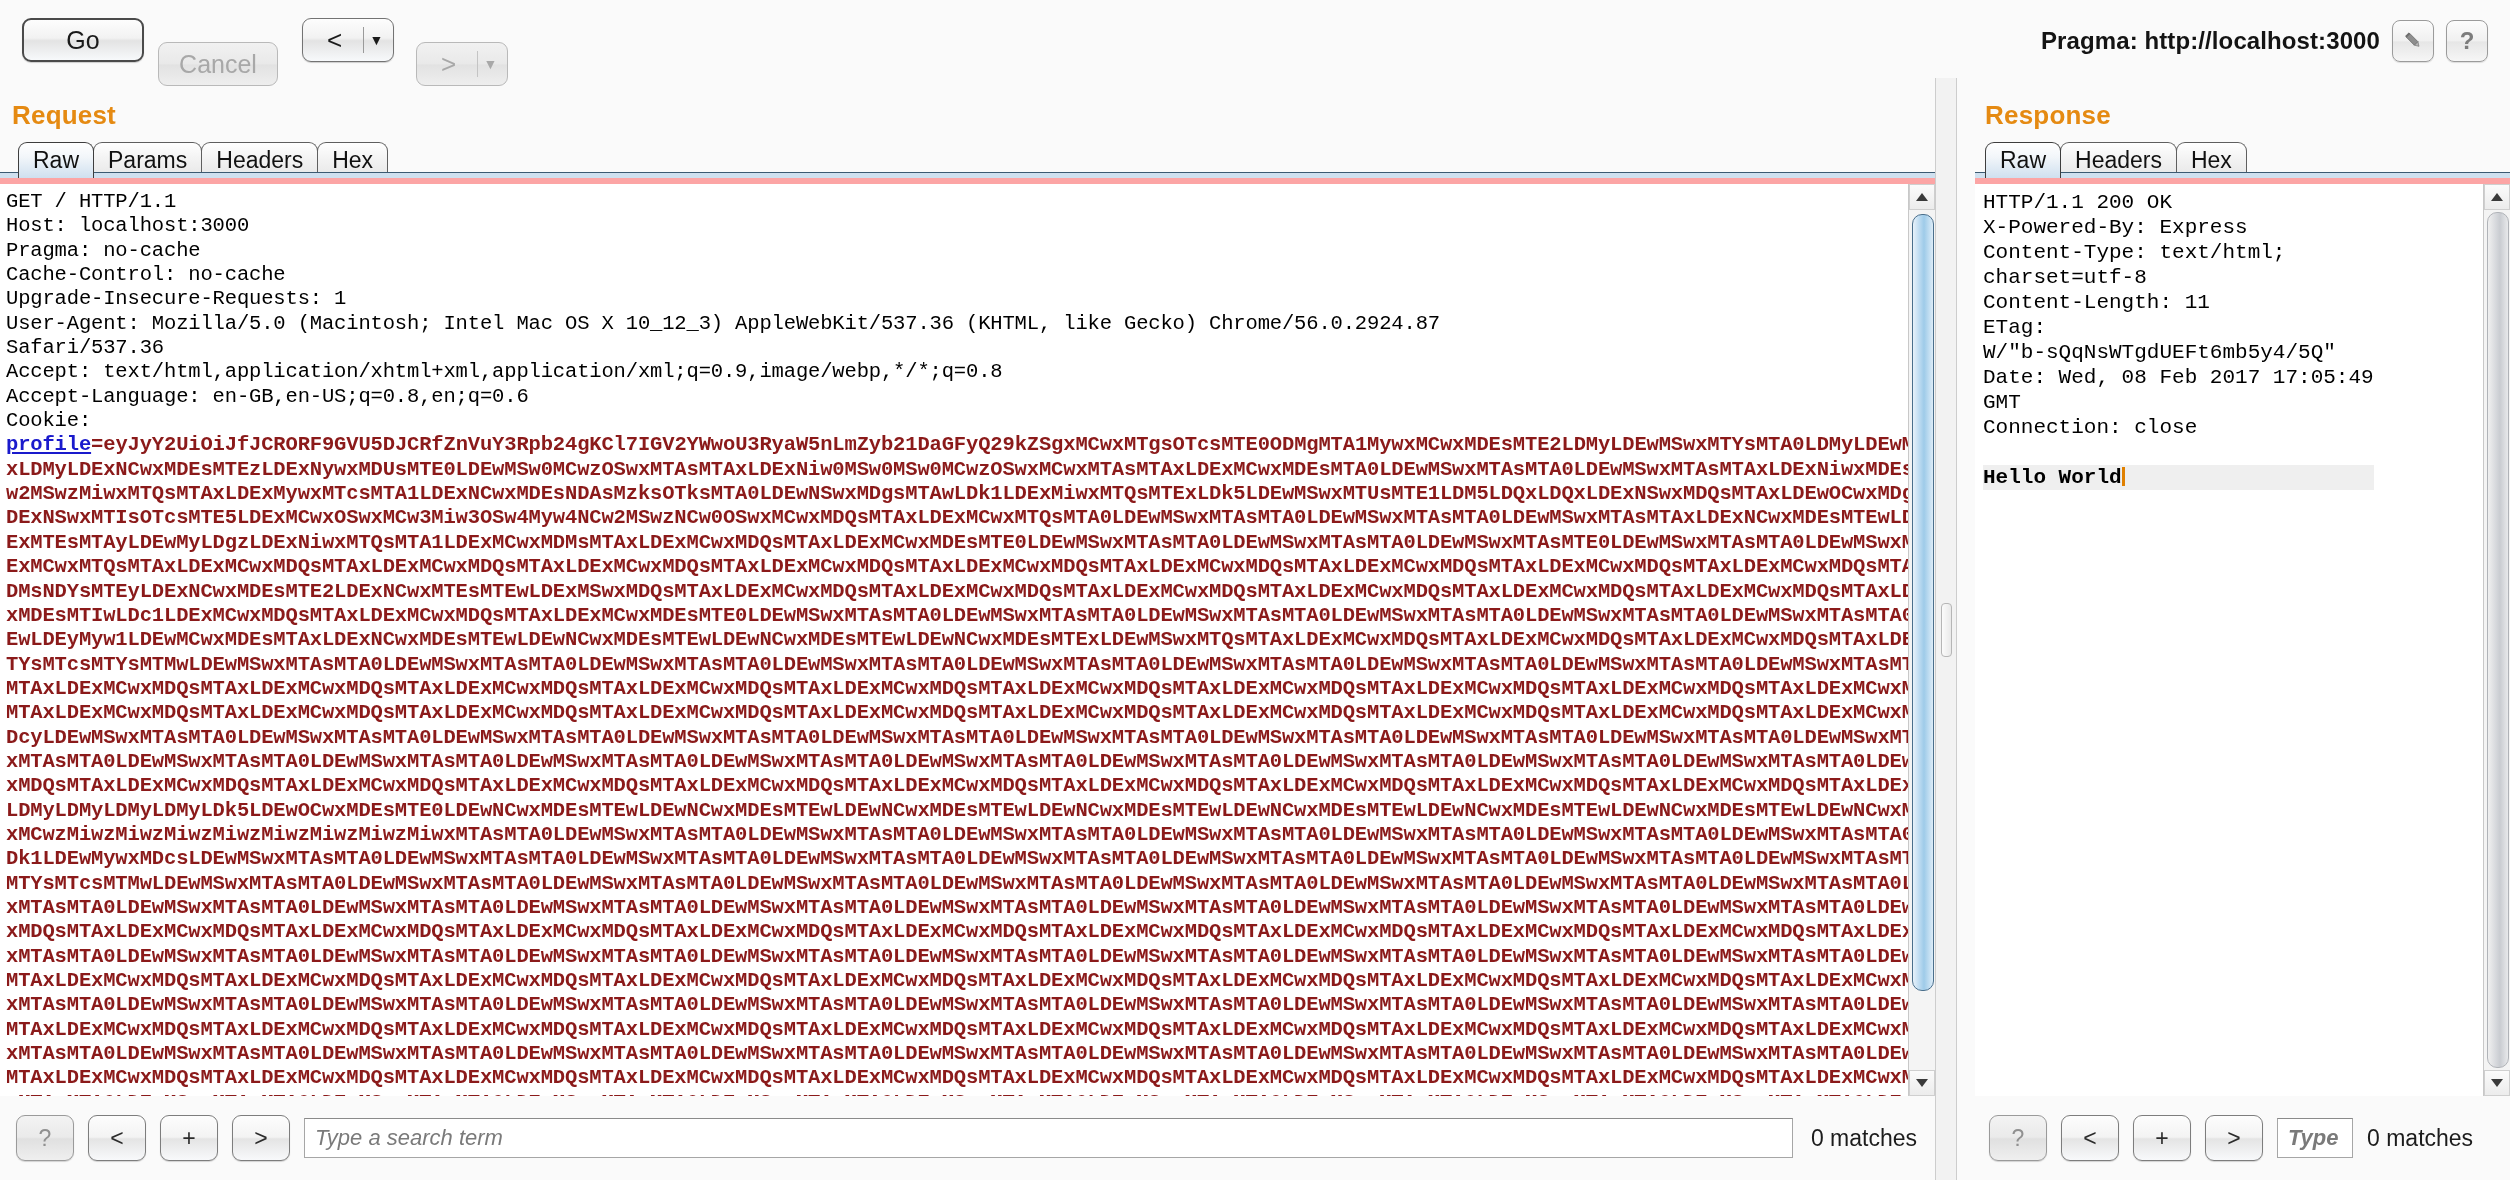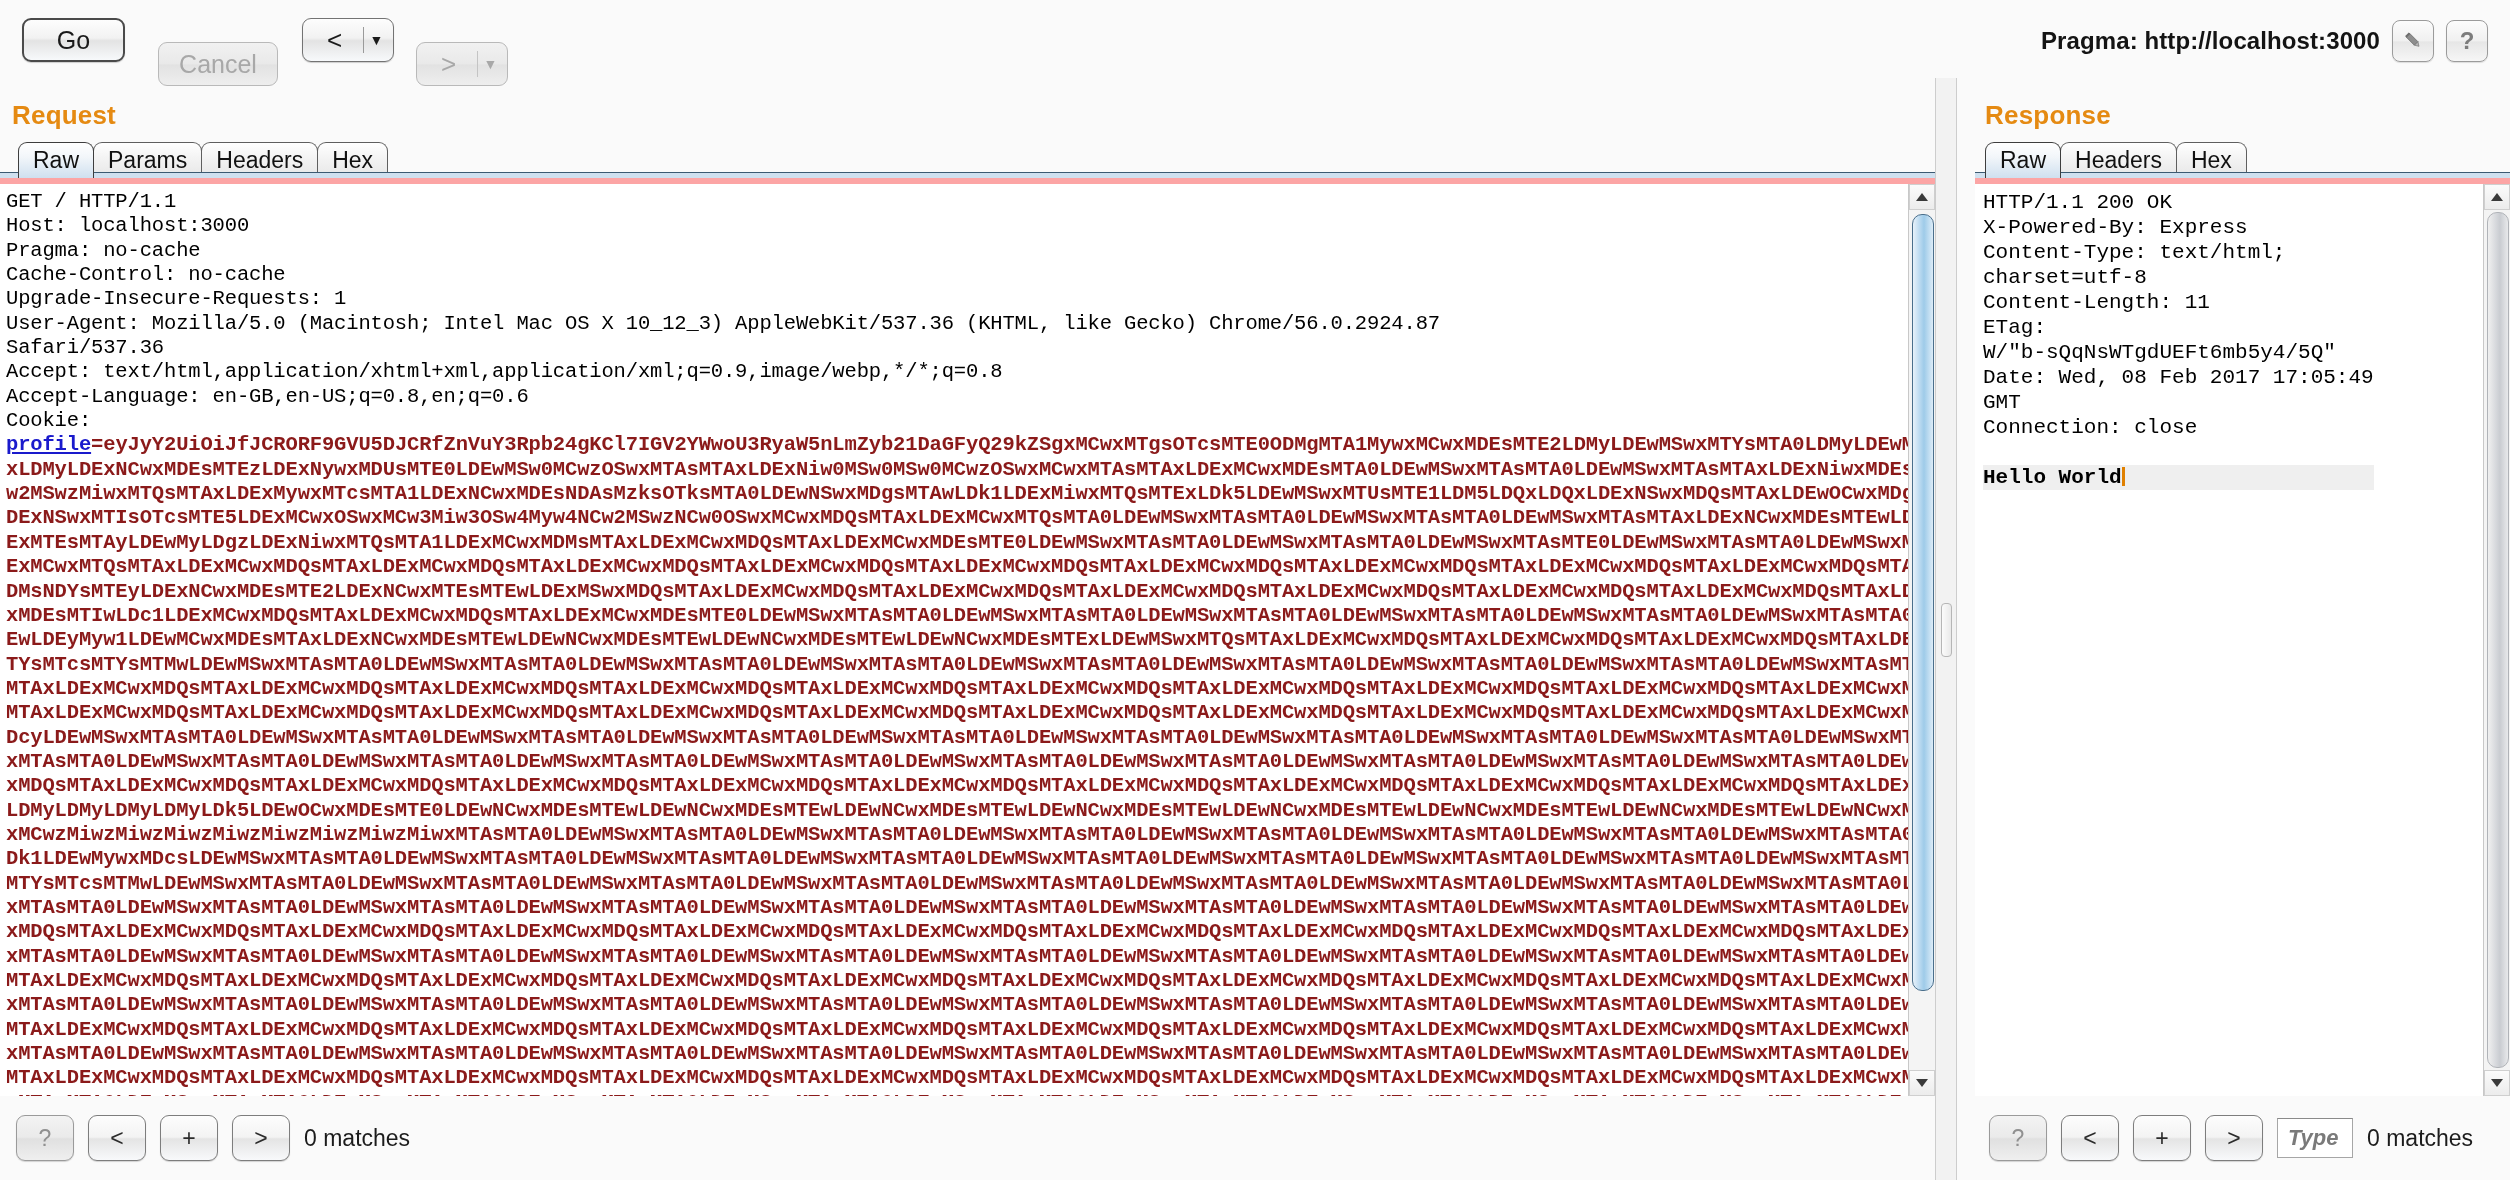--- a/index.html
+++ b/index.html
@@ -38,21 +38,21 @@
   }
   .btn.disabled {
     border-color: #b9b9b9;
     color: #a8a8a8;
     background: linear-gradient(to bottom, #f1f1f1 0%, #e9e9e9 50%, #e2e2e2 52%, #eeeeee 100%);
     box-shadow: none;
     margin-top: 24px;
   }
   .btn-go {
     position: absolute; left: 22px; top: 18px;
-    width: 103px; height: 44px;
+    width: 122px; height: 44px;
     font-size: 25px;
     border-width: 2px;
     border-color: #4a4a4a;
   }
   .btn-cancel {
     position: absolute; left: 158px; top: 18px;
     width: 120px; height: 44px;
     font-size: 25px;
   }
   .btn-split {
@@ -361,20 +361,21 @@
       </div>
       <div class="sbtn">
         <span>&lt;</span>
       </div>
       <div class="sbtn">
         <span>+</span>
       </div>
       <div class="sbtn">
         <span>&gt;</span>
       </div>
+      <div class="search-input">Type a search term</div>
       <div class="matches">0 matches</div>
     </div>
   </div>
 
   <div class="splitter">
     <div class="split-grip"></div>
   </div>
 
   <div class="panel panel-response">
     <div class="panel-title">Response</div>

